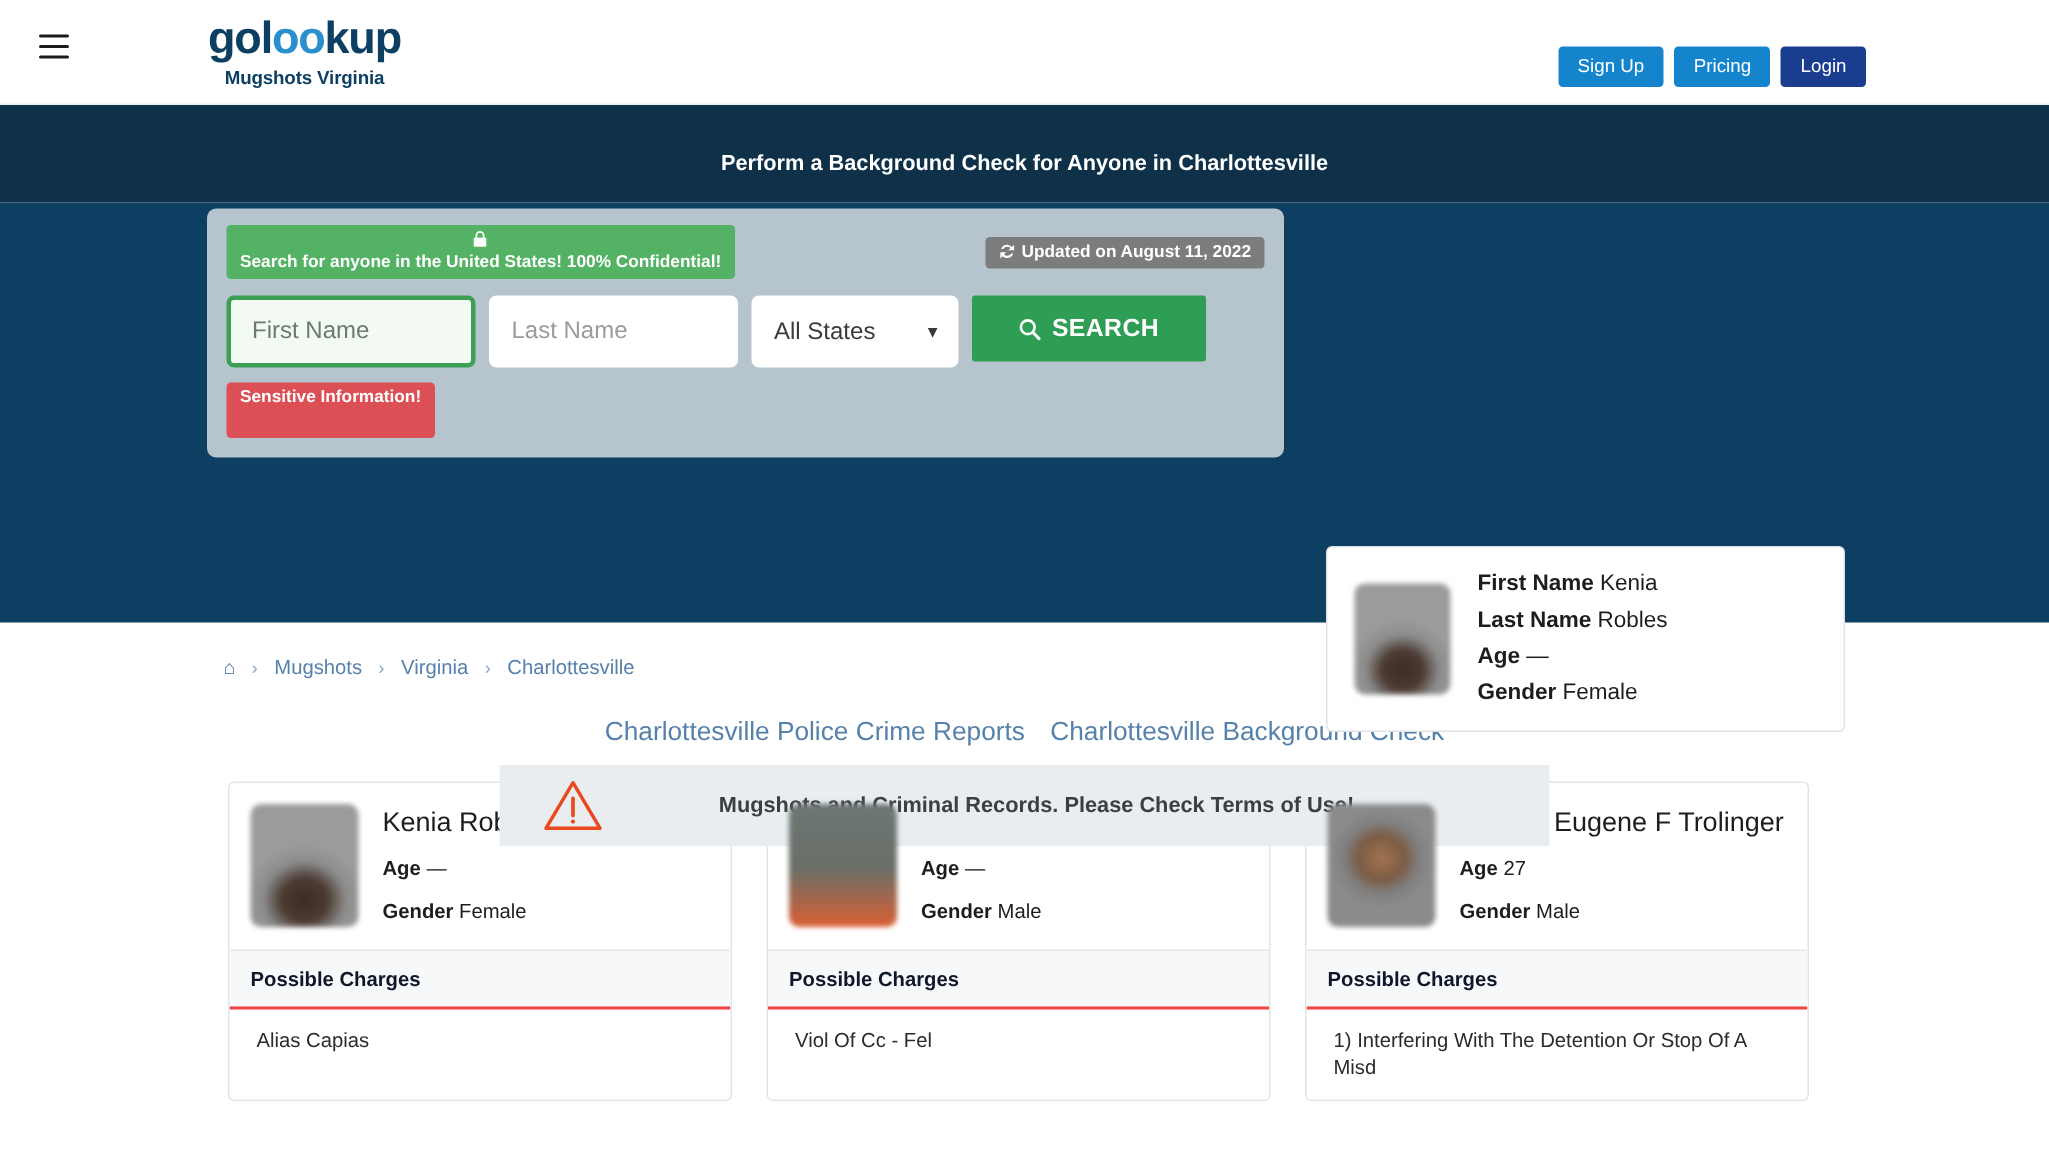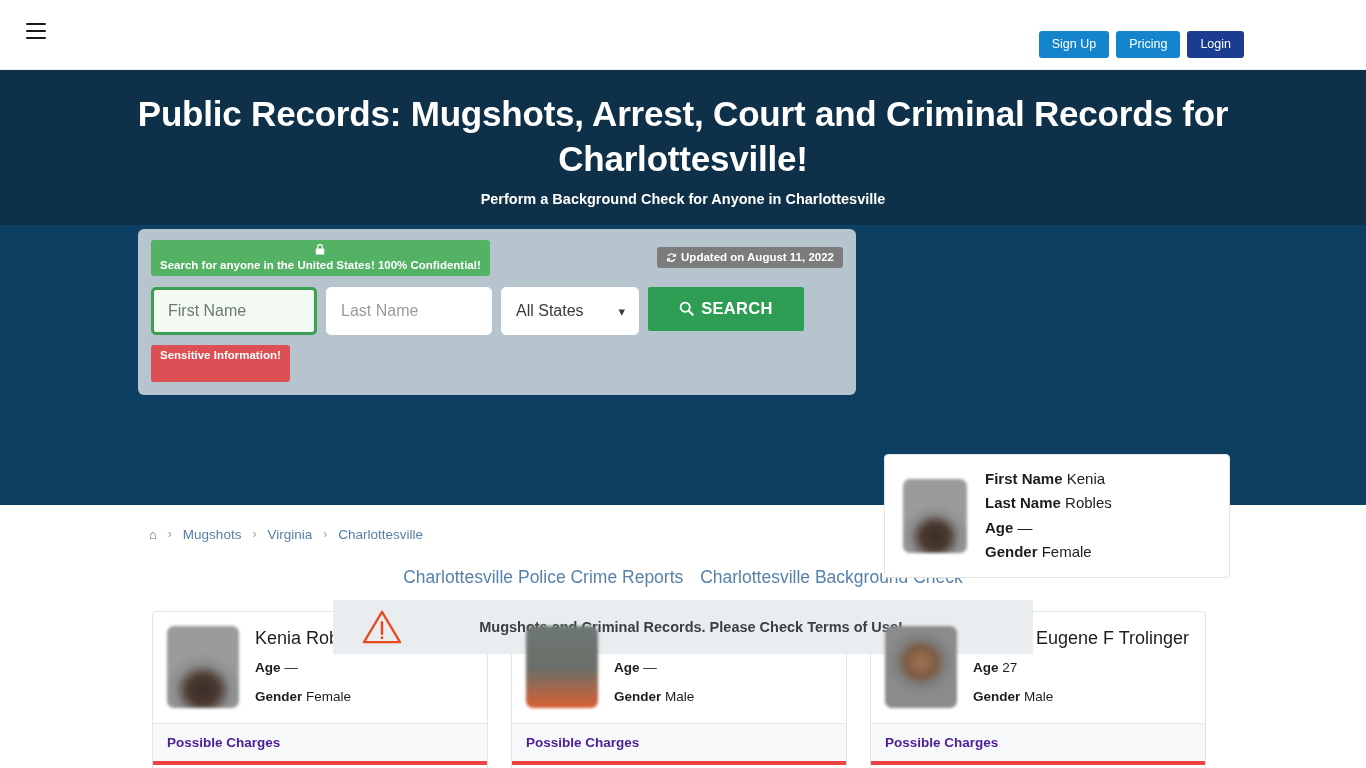--- a/index.html
+++ b/index.html
@@ -325,54 +325,57 @@
     font-size: 13.5px;
     color: #1d1d1d;
     margin-bottom: 13px;
     line-height: 1.2;
   }
   .rcard-meta:last-child { margin-bottom: 0; }
   .rcard-meta b { font-weight: 700; }
   .charges-hd {
     background: #f7f8f9;
     border-top: 1px solid #e6e9ec;
-    border-bottom: 4px solid #ef4444;
+    border-bottom: 2px solid #ef4444;
     font-size: 13.5px;
     font-weight: 700;
-    color: #4c1d95;
+    color: #0f172a;
     padding: 11px 14px;
   }
   .charge-row {
     font-size: 13.5px;
     color: #2b2b2b;
     padding: 12px 14px 12px 18px;
     line-height: 1.35;
   }
 </style>
 </head>
 <body>
 
 <div class="topbar">
 
   <div class="hamburger">
     <span></span>
     <span></span>
     <span></span>
   </div>
 
+  <div class="brand">
+    <div class="brand-word"><span>gol</span><span class="oo">oo</span><span>kup</span></div>
+    <div class="brand-sub">Mugshots Virginia</div>
+  </div>
 
   <div class="navbtns">
     <button class="navbtn primary">Sign Up</button>
     <button class="navbtn primary">Pricing</button>
     <button class="navbtn dark">Login</button>
   </div>
 </div>
 
 <div class="hero">
-  <h1>Public Records: Mugshots, Arrest, Court and Criminal Records for Charlottesville!</h1>
   <div class="hero-sub">Perform a Background Check for Anyone in Charlottesville</div>
 </div>
 
 <div class="searchsec">
 
   <div class="panel">
     <div class="panel-top">
       <div class="badge-green">
         <svg class="lock-ico" width="10" height="11" viewBox="0 0 10 11">
           <path fill="#ffffff" d="M2 4.5V3a3 3 0 016 0v1.5h.6a.6.6 0 01.6.6v4.8a.6.6 0 01-.6.6H1.4a.6.6 0 01-.6-.6V5.1a.6.6 0 01.6-.6H2zm1.2 0h3.6V3a1.8 1.8 0 10-3.6 0v1.5z"></path>

